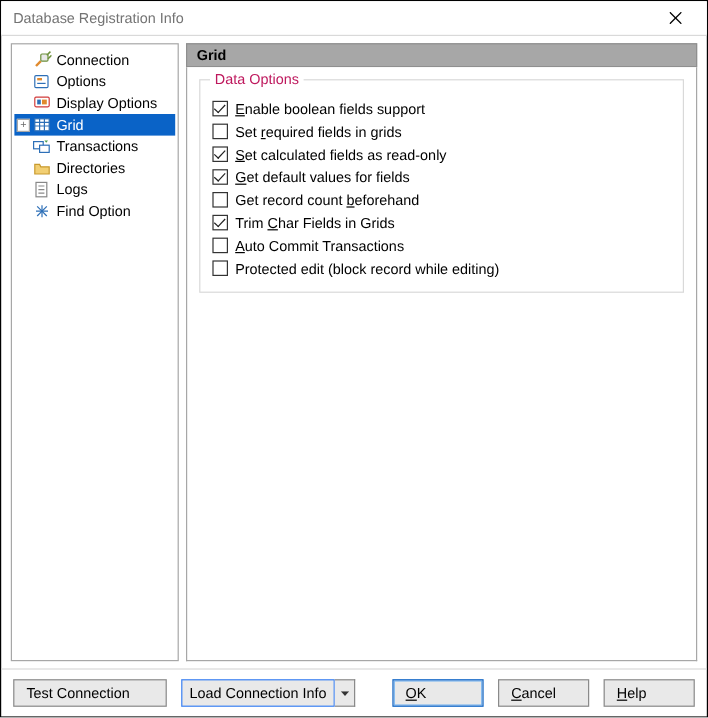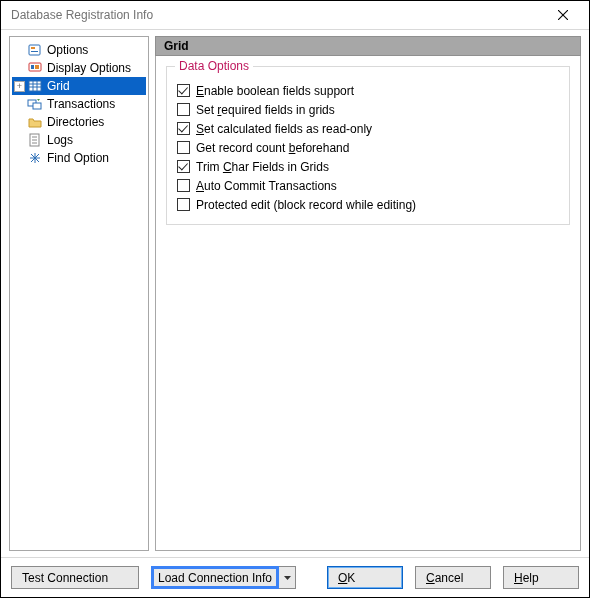--- a/index.html
+++ b/index.html
@@ -25,21 +25,21 @@
   .groupbox .legend { position:absolute; top:-8px; left:8px; background:#fff; padding:0 4px; color:#be185d; }
   .check-row { display:flex; align-items:center; height:19px; gap:6px; cursor:default; }
   .check-row .box { width:13px; height:13px; border:1px solid #333; background:#fff; display:flex; align-items:center; justify-content:center; }
   .check-row .box.checked::after { content:""; display:block; width:8px; height:4px; border-left:1.6px solid #222; border-bottom:1.6px solid #222; transform: rotate(-47deg) translate(0.5px,-1px); }
   .footer { height:40px; border-top:1px solid #d9d9d9; display:flex; align-items:center; padding: 0 10px; gap:12px; }
   .btn { height:23px; border:1px solid #8a8a8a; background:#e9e9e9; display:flex; align-items:center; justify-content:flex-start; padding:0 10px; cursor:default; }
   .btn.wide { width:128px; }
   .btn.small { width:76px; }
   .btn.default { border:1px solid #0a63c7; box-shadow: inset 0 0 0 1px #6db0f2; }
   .btn-split { display:flex; height:23px; }
-  .btn-split .main { border:3px solid #3b82f6; background:#e9e9e9; display:flex; align-items:center; justify-content:center; width:128px; }
+  .btn-split .main { border:1px solid #3b82f6; background:#e9e9e9; display:flex; align-items:center; justify-content:center; width:128px; }
   .btn-split .drop { width:17px; border:1px solid #8a8a8a; border-left:none; background:#e9e9e9; display:flex; align-items:center; justify-content:center; }
   .btn-split .drop svg { width:7px; height:4px; }
   .spacer { flex:1; }
   .u { text-decoration: underline; }
 </style>
 </head>
 <body>
 
 <div class="window">
 
@@ -51,20 +51,32 @@
           <line x1="10" y1="0" x2="0" y2="10" stroke="#000" stroke-width="1.1"></line>
         </svg>
     </div>
   </div>
   <div class="hr"></div>
 
   <div class="body">
 
     <div class="tree">
 
+      <div class="tree-row">
+        <span class="expando empty"></span>
+        <span class="icon">
+            <svg width="16" height="16" viewBox="0 0 16 16">
+              <path d="M3 13 L7 9" stroke="#e08a2e" stroke-width="2" fill="none"></path>
+              <rect x="7" y="3" width="6" height="6" rx="1" fill="#e8e8e8" stroke="#6b8f3a"></rect>
+              <line x1="12" y1="4" x2="15" y2="1" stroke="#6b8f3a" stroke-width="1.3"></line>
+              <line x1="13" y1="7" x2="16" y2="4" stroke="#6b8f3a" stroke-width="1.3"></line>
+            </svg>
+          </span>
+        <span class="label">Connection</span>
+      </div>
 
       <div class="tree-row">
         <span class="expando empty"></span>
         <span class="icon">
             <svg width="16" height="16" viewBox="0 0 16 16">
               <rect x="2" y="3" width="11" height="10" rx="1" fill="#fff" stroke="#2d6fb7"></rect>
               <rect x="4" y="5" width="4" height="2" fill="#e08a2e"></rect>
               <rect x="4" y="9" width="7" height="1" fill="#2d6fb7"></rect>
             </svg>
           </span>
@@ -162,20 +174,24 @@
           </div>
           <div class="check-row">
             <span class="box"></span>
             <span><span>Set </span><span class="u">r</span><span>equired fields in grids</span></span>
           </div>
           <div class="check-row">
             <span class="box checked"></span>
             <span><span></span><span class="u">S</span><span>et calculated fields as read-only</span></span>
           </div>
           <div class="check-row">
+            <span class="box checked"></span>
+            <span><span></span><span class="u">G</span><span>et default values for fields</span></span>
+          </div>
+          <div class="check-row">
             <span class="box"></span>
             <span><span>Get record count </span><span class="u">b</span><span>eforehand</span></span>
           </div>
           <div class="check-row">
             <span class="box checked"></span>
             <span><span>Trim </span><span class="u">C</span><span>har Fields in Grids</span></span>
           </div>
           <div class="check-row">
             <span class="box"></span>
             <span><span></span><span class="u">A</span><span>uto Commit Transactions</span></span>

